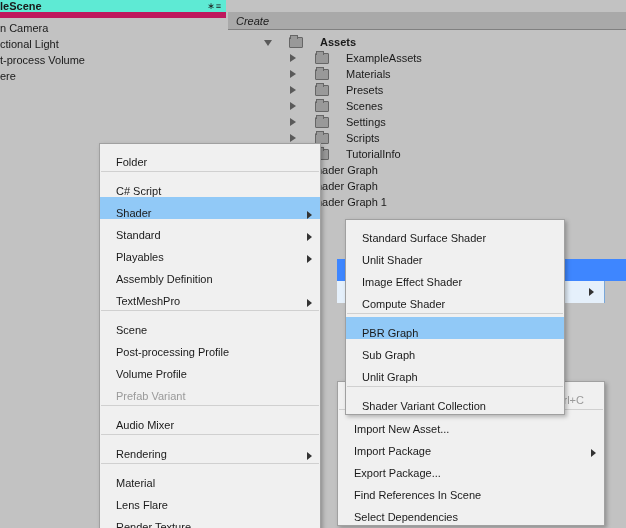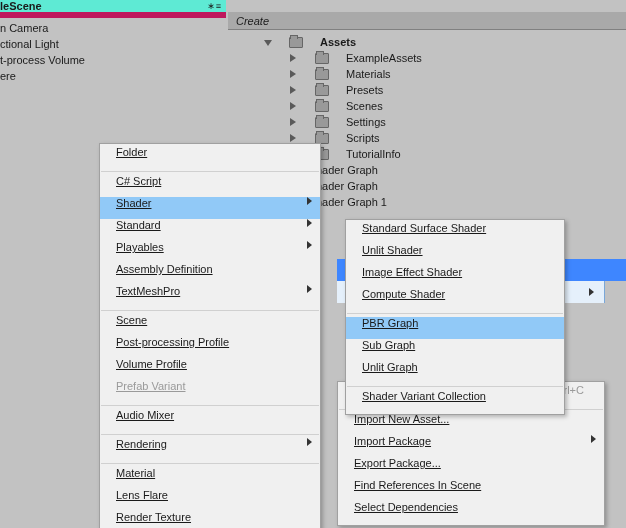--- a/index.html
+++ b/index.html
@@ -27,21 +27,21 @@
   .foldicon::before { content: ""; position: absolute; top: -3px; left: 0; width: 6px; height: 3px; background: #999; border: 1px solid #666; border-bottom: none; }
   .assets-label { font-weight: bold; }
 
   
   .bg-highlight { position: absolute; left: 337px; top: 259px; width: 289px; height: 22px; background: #3e86ff; }
   .bg-flyout { position: absolute; left: 337px; top: 281px; width: 268px; height: 22px; background: #e5f0fb; border-right: 1px solid #7aa7d8; display:flex; align-items:center; justify-content:flex-end; padding-right:10px;}
   .bg-flyout .caret { border-left: 5px solid #333; border-top: 4px solid transparent; border-bottom: 4px solid transparent; }
 
   
   .cmenu { position: absolute; background: #f0f0f0; border: 1px solid #a0a0a0; box-shadow: 2px 2px 4px rgba(0,0,0,0.25); padding: 2px 0; }
-  .mitem { height: 22px; display: flex; align-items: flex-start; padding: 0 24px 0 16px; position: relative; white-space: nowrap; text-decoration: underline; }
+  .mitem { height: 22px; display: flex; align-items: flex-end; padding: 0 24px 0 16px; position: relative; white-space: nowrap; }
   .mitem.highlight { background: #91c9f7; }
   .mitem.disabled { color: #9a9a9a; }
   .mitem .shortcut { position: absolute; right: 20px; }
   .mitem .sub { position: absolute; right: 8px; width: 0; height: 0; border-left: 5px solid #333; border-top: 4px solid transparent; border-bottom: 4px solid transparent; }
   .sep { height: 1px; background: #d0d0d0; margin: 3px 1px; }
 
   .menu1 { left: 99px;  top: 143px; width: 222px; }
   .menu2 { left: 321px; top: 219px; width: 220px; margin-left: 24px; }
   .menu3 { left: 337px; top: 381px; width: 268px; }
 

